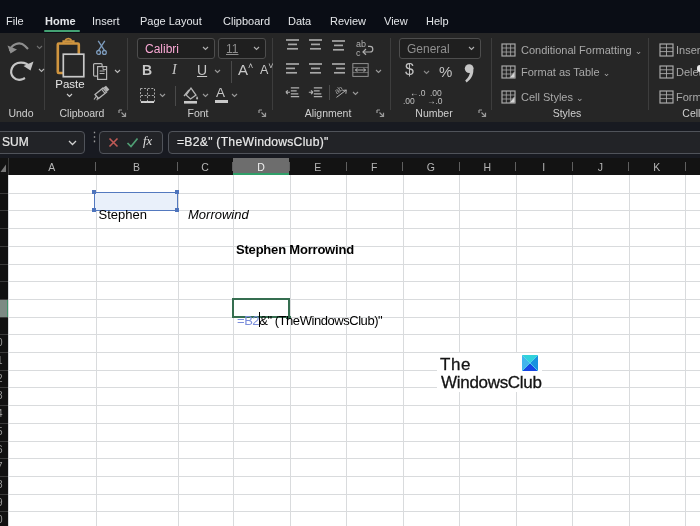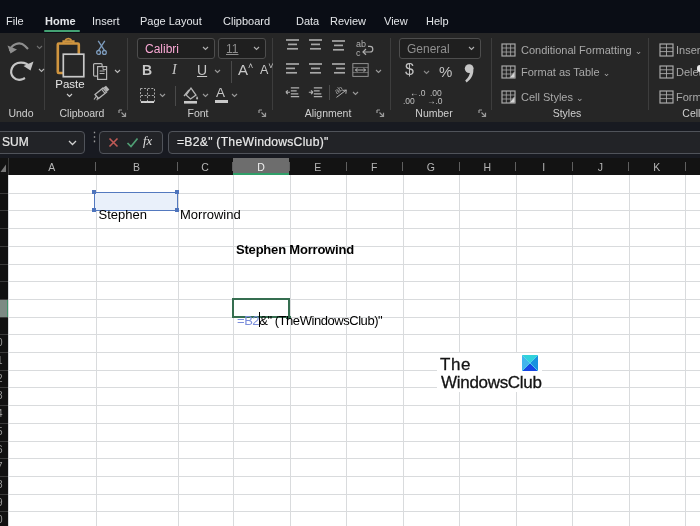--- a/index.html
+++ b/index.html
@@ -21,21 +21,21 @@
 .ctext{position:absolute;font-size:13px;color:#000;white-space:nowrap;margin-top:12px;}
 .rowstrip{left:0;top:175px;width:8px;height:351px;background:#111;}
 </style></head>
 <body>
 <div class="abs menubar">
     <span class="menu" style="left:6px;">File</span>
     <span class="menu" style="left:45px;font-weight:bold;">Home</span>
     <span class="menu" style="left:92px;">Insert</span>
     <span class="menu" style="left:140px;">Page Layout</span>
     <span class="menu" style="left:223px;">Clipboard</span>
-    <span class="menu" style="left:296px;">Data</span>
+    <span class="menu" style="left:288px;">Data</span>
     <span class="menu" style="left:330px;">Review</span>
     <span class="menu" style="left:384px;">View</span>
     <span class="menu" style="left:426px;">Help</span>
     <div style="position:absolute;left:44px;top:29.5px;width:36px;height:2.5px;background:#44a173;border-radius:2px;"></div>
   </div>
 <div class="abs ribbon">
     <div class="vdiv" style="left:44px;"></div>
     <div class="vdiv" style="left:127px;"></div>
     <div class="vdiv" style="left:272px;"></div>
     <div class="vdiv" style="left:390px;"></div>
@@ -429,21 +429,21 @@
     <div style="position:absolute;left:0;top:318.59999999999997px;width:8px;height:1px;background:#3a3a3a;"></div>
     <div style="position:absolute;left:0;top:336.3px;width:8px;height:1px;background:#3a3a3a;"></div>
     <div style="position:absolute;left:8px;top:0;width:1px;height:351px;background:#d9dbdd;"></div>
   </div>
 <div class="abs" style="left:94.0px;top:192.2px;width:83.5px;height:18.7px;background:#e9f0fa;border:1.4px solid #5379bf;box-sizing:border-box;"></div>
 <div class="abs" style="left:92.0px;top:190.2px;width:4px;height:4px;background:#4e74bc;"></div>
 <div class="abs" style="left:92.0px;top:208.39999999999998px;width:4px;height:4px;background:#4e74bc;"></div>
 <div class="abs" style="left:175.0px;top:190.2px;width:4px;height:4px;background:#4e74bc;"></div>
 <div class="abs" style="left:175.0px;top:208.39999999999998px;width:4px;height:4px;background:#4e74bc;"></div>
 <div class="ctext" style="left:98.5px;top:194.89999999999998px;">Stephen</div>
-<div class="ctext" style="left:180px;top:194.89999999999998px;">Morrowind</div>
+<div class="ctext" style="left:188px;top:194.89999999999998px;font-style:italic;">Morrowind</div>
 <div class="ctext" style="left:236.0px;top:230.29999999999998px;letter-spacing:-0.2px;font-weight:bold;">Stephen Morrowind</div>
 <div class="abs" style="left:231.5px;top:297.9px;width:58.5px;height:19.7px;background:#fff;border:2px solid #356e50;box-sizing:border-box;"></div>
 <div class="abs" style="left:286.0px;top:316.09999999999997px;width:5px;height:3px;background:#356e50;"></div>
 <div class="ctext" style="left:237.0px;top:301.09999999999997px;letter-spacing:-0.45px;"><span style="color:#7b8edc;">=B2</span><span style="position:relative;"><span style="position:absolute;left:-0.5px;top:-1px;width:1px;height:15px;background:#000;"></span></span>&amp;" (TheWindowsClub)"</div>
 <div class="abs" style="left:437px;top:352.5px;width:104.5px;height:39.5px;background:#ffffff;"></div>
 <div class="abs" style="left:439px;top:351px;width:110px;height:42px;">
 <div style="position:absolute;left:1px;top:3.5px;font-size:17px;letter-spacing:0.6px;color:#141414;-webkit-text-stroke:0.3px #141414;">The</div>
 <div style="position:absolute;left:2px;top:21.5px;font-size:17px;letter-spacing:-0.3px;color:#141414;-webkit-text-stroke:0.3px #141414;">WindowsClub</div>
 <svg style="position:absolute;left:83px;top:4px;" width="16" height="16" viewBox="0 0 16 16">
 <polygon points="0,0 16,0 8,8" fill="#30d2dc"></polygon>

